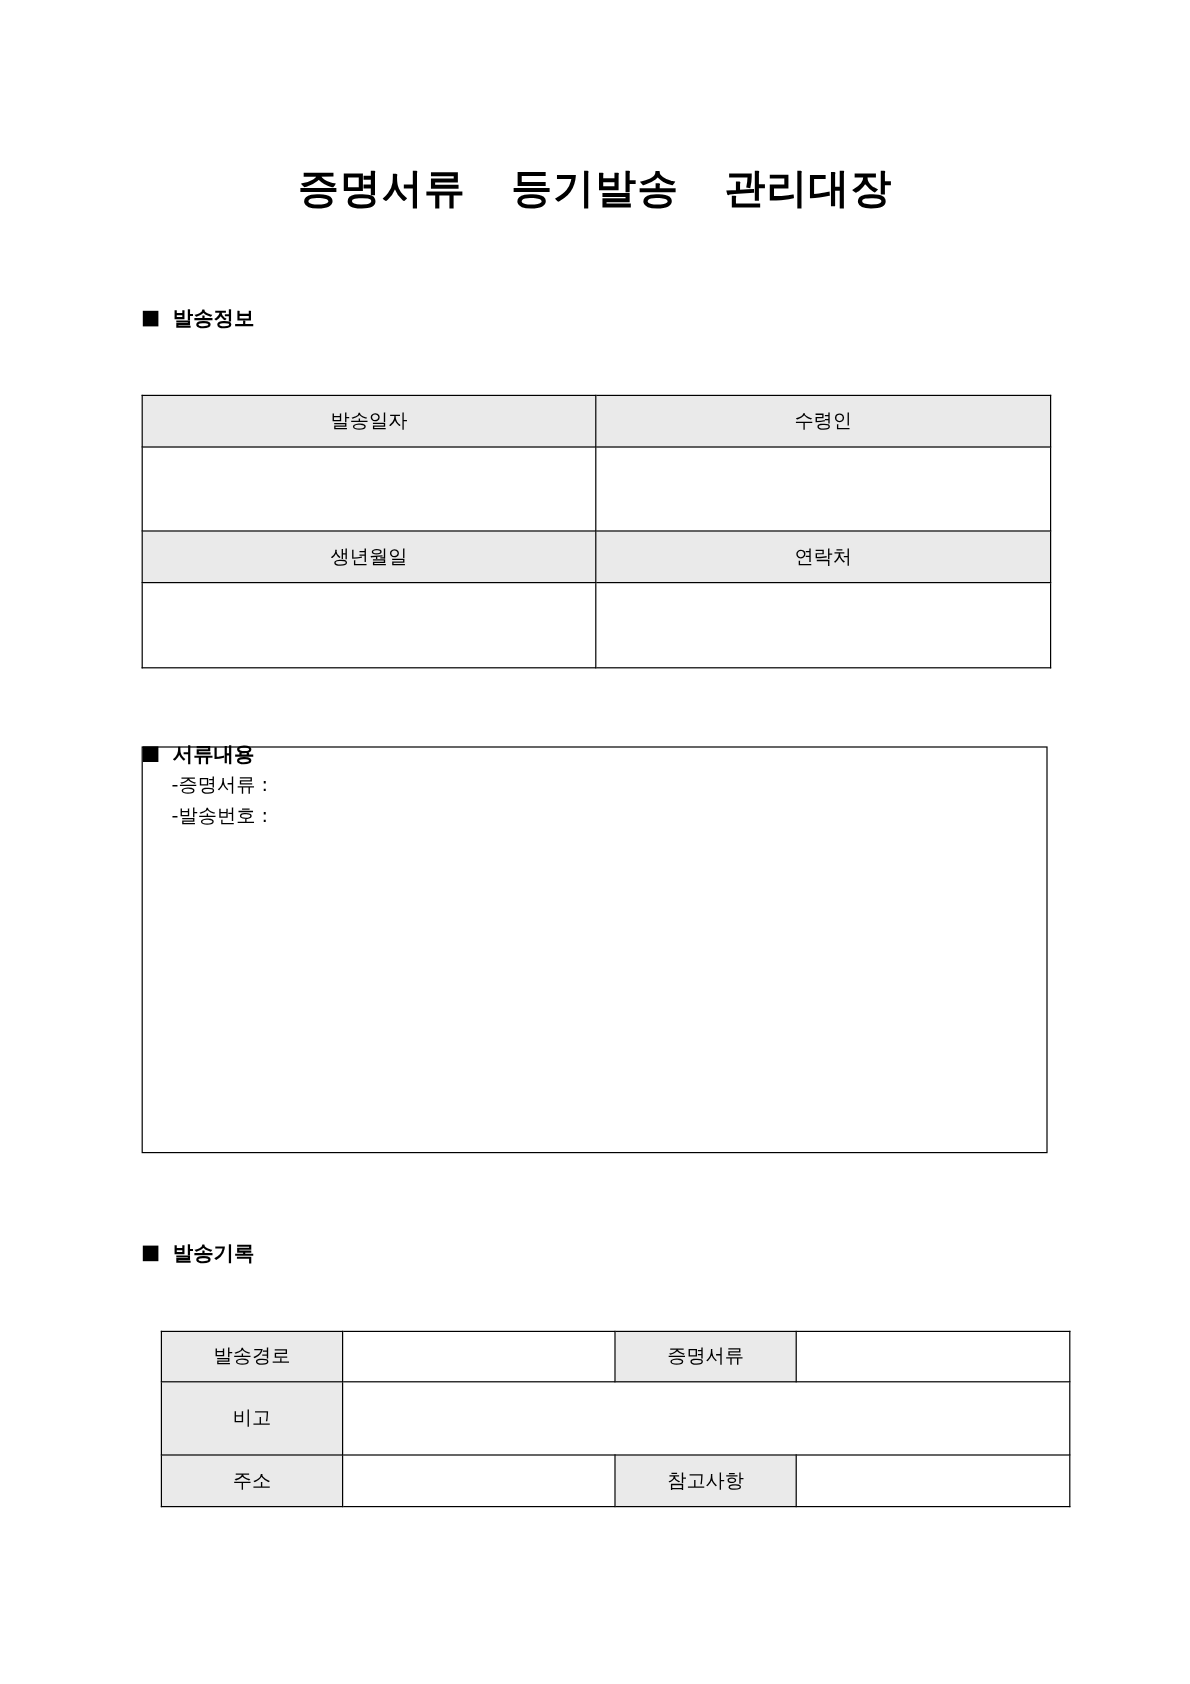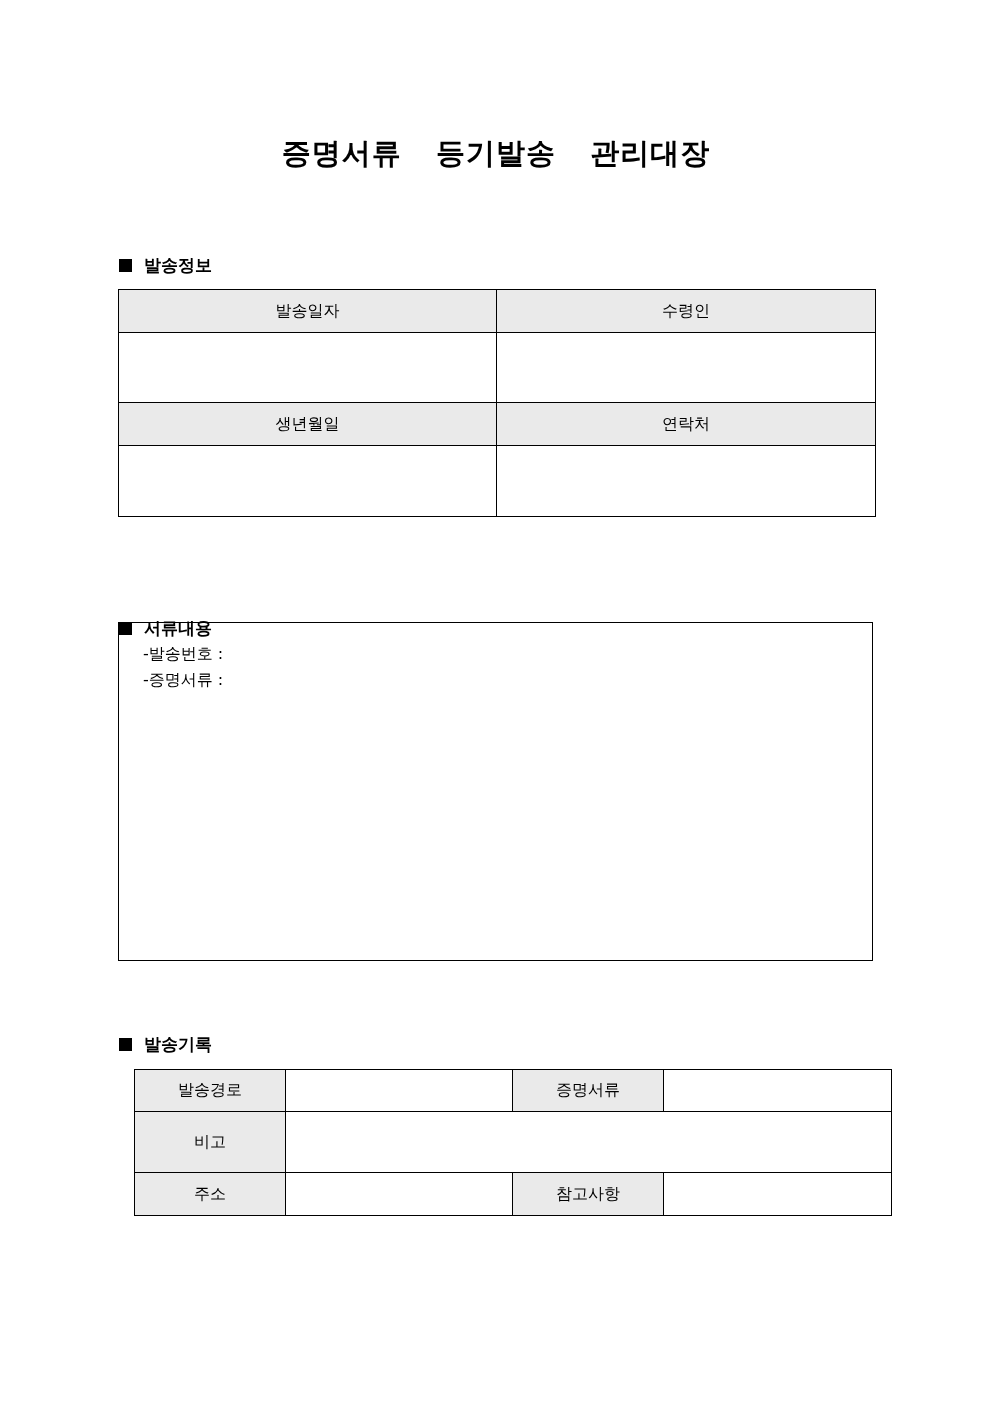--- a/index.html
+++ b/index.html
@@ -1,20 +1,20 @@
 <!DOCTYPE html>
 <html><head>
 <meta charset="utf-8">
 <style>
   html, body { margin: 0; padding: 0; background: #ffffff; }
   body { width: 992px; height: 1403px; position: relative; font-family: "DejaVu Sans", "Liberation Sans", sans-serif; color: #000; }
-  .title { position: absolute; top: 134px; left: 0; width: 992px; text-align: center; font-size: 29px; font-weight: bold; letter-spacing: 1px; word-spacing: 6px; }
+  .title { position: absolute; top: 134px; left: 0; width: 992px; text-align: center; font-size: 34px; font-weight: bold; letter-spacing: 1px; word-spacing: 6px; }
   .section-head { position: absolute; left: 119px; font-size: 17px; font-weight: bold; display: flex; align-items: center; }
   .section-head .sq { width: 13px; height: 13px; background: #000; margin-right: 12px; display: inline-block; }
-  table { position: absolute; border-collapse: collapse; table-layout: fixed; }
+  table { position: absolute; border-collapse: collapse; table-layout: fixed; margin-top: 40px; }
   td { border: 1px solid #000; padding: 0; text-align: center; font-size: 16px; }
   td.hd { background: #eaeaea; }
   .doc-box { position: absolute; left: 118px; top: 622px; width: 755px; height: 339px; border: 1px solid #000; box-sizing: border-box; }
   .doc-line { font-size: 16px; margin-left: 24px; line-height: 26px; }
   .doc-lines { padding-top: 18px; }
 </style>
 </head>
 <body>
 
 <div class="title" style="white-space: pre;">증명서류  등기발송  관리대장</div>
@@ -47,22 +47,22 @@
   </tr>
 </tbody>
   </table>
 
 <div class="section-head" style="top:587px;margin-top:30px;">
   <span class="sq"></span>
   <span>서류내용</span>
 </div>
 <div class="doc-box">
   <div class="doc-lines">
+    <div class="doc-line">-증명서류 :</div>
     <div class="doc-line">-발송번호 :</div>
-    <div class="doc-line">-증명서류 :</div>
   </div>
 </div>
 
 <div class="section-head" style="top:1033px;">
   <span class="sq"></span>
   <span>발송기록</span>
 </div>
 <table style="left:134px; top:1069px; width:757px;">
   <colgroup>
       <col style="width:151px">

